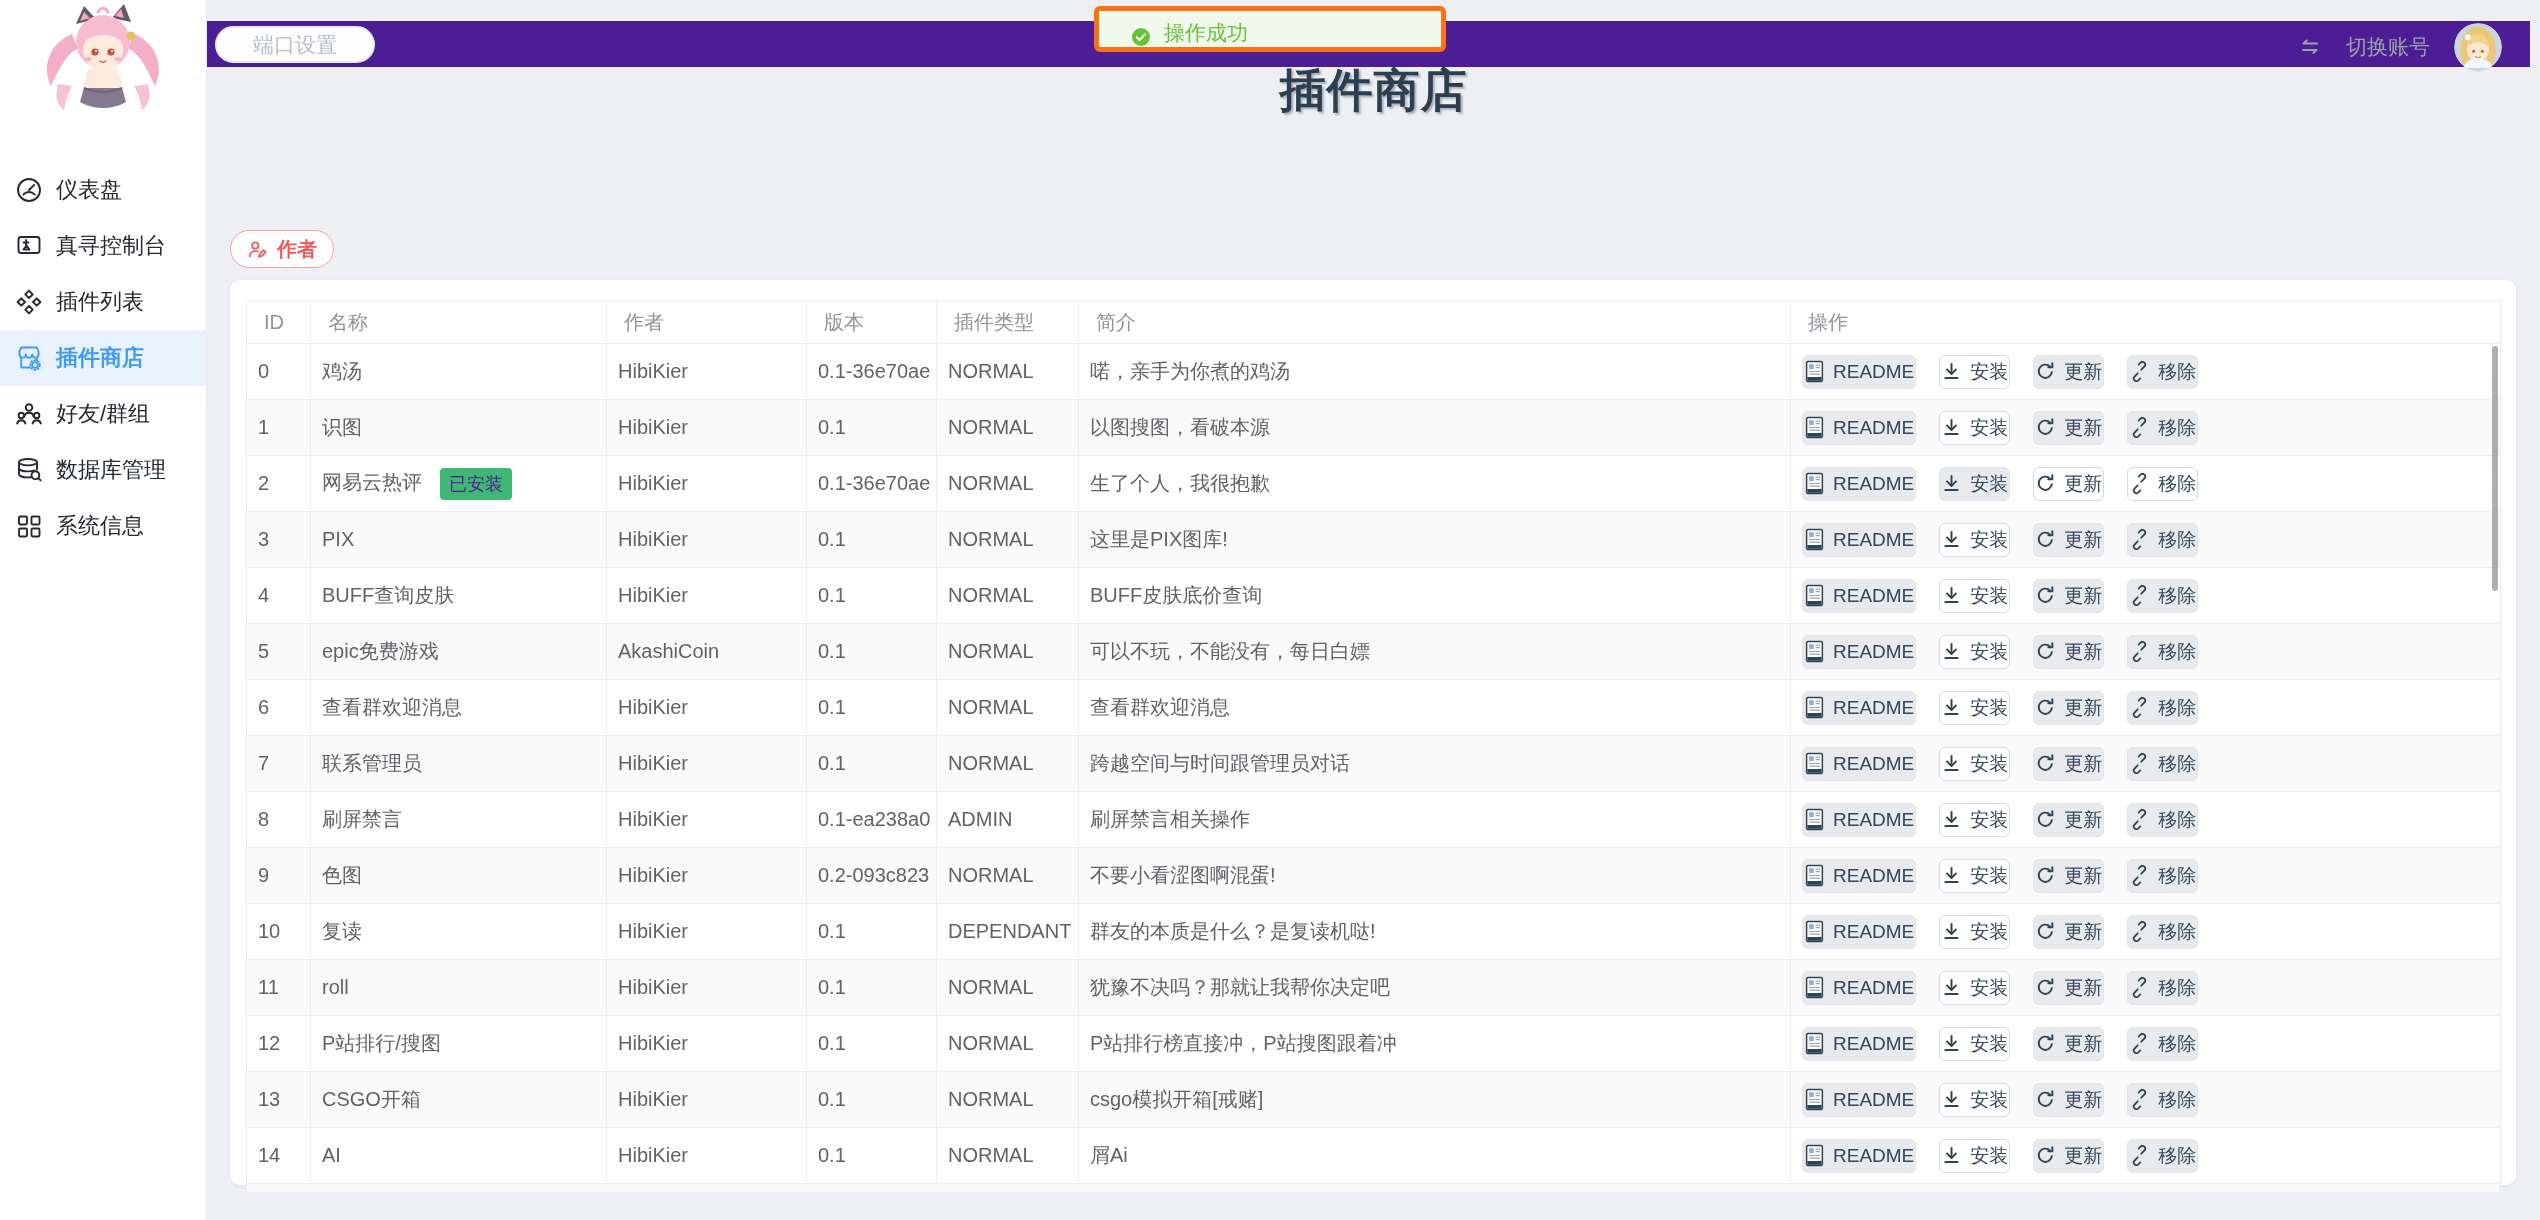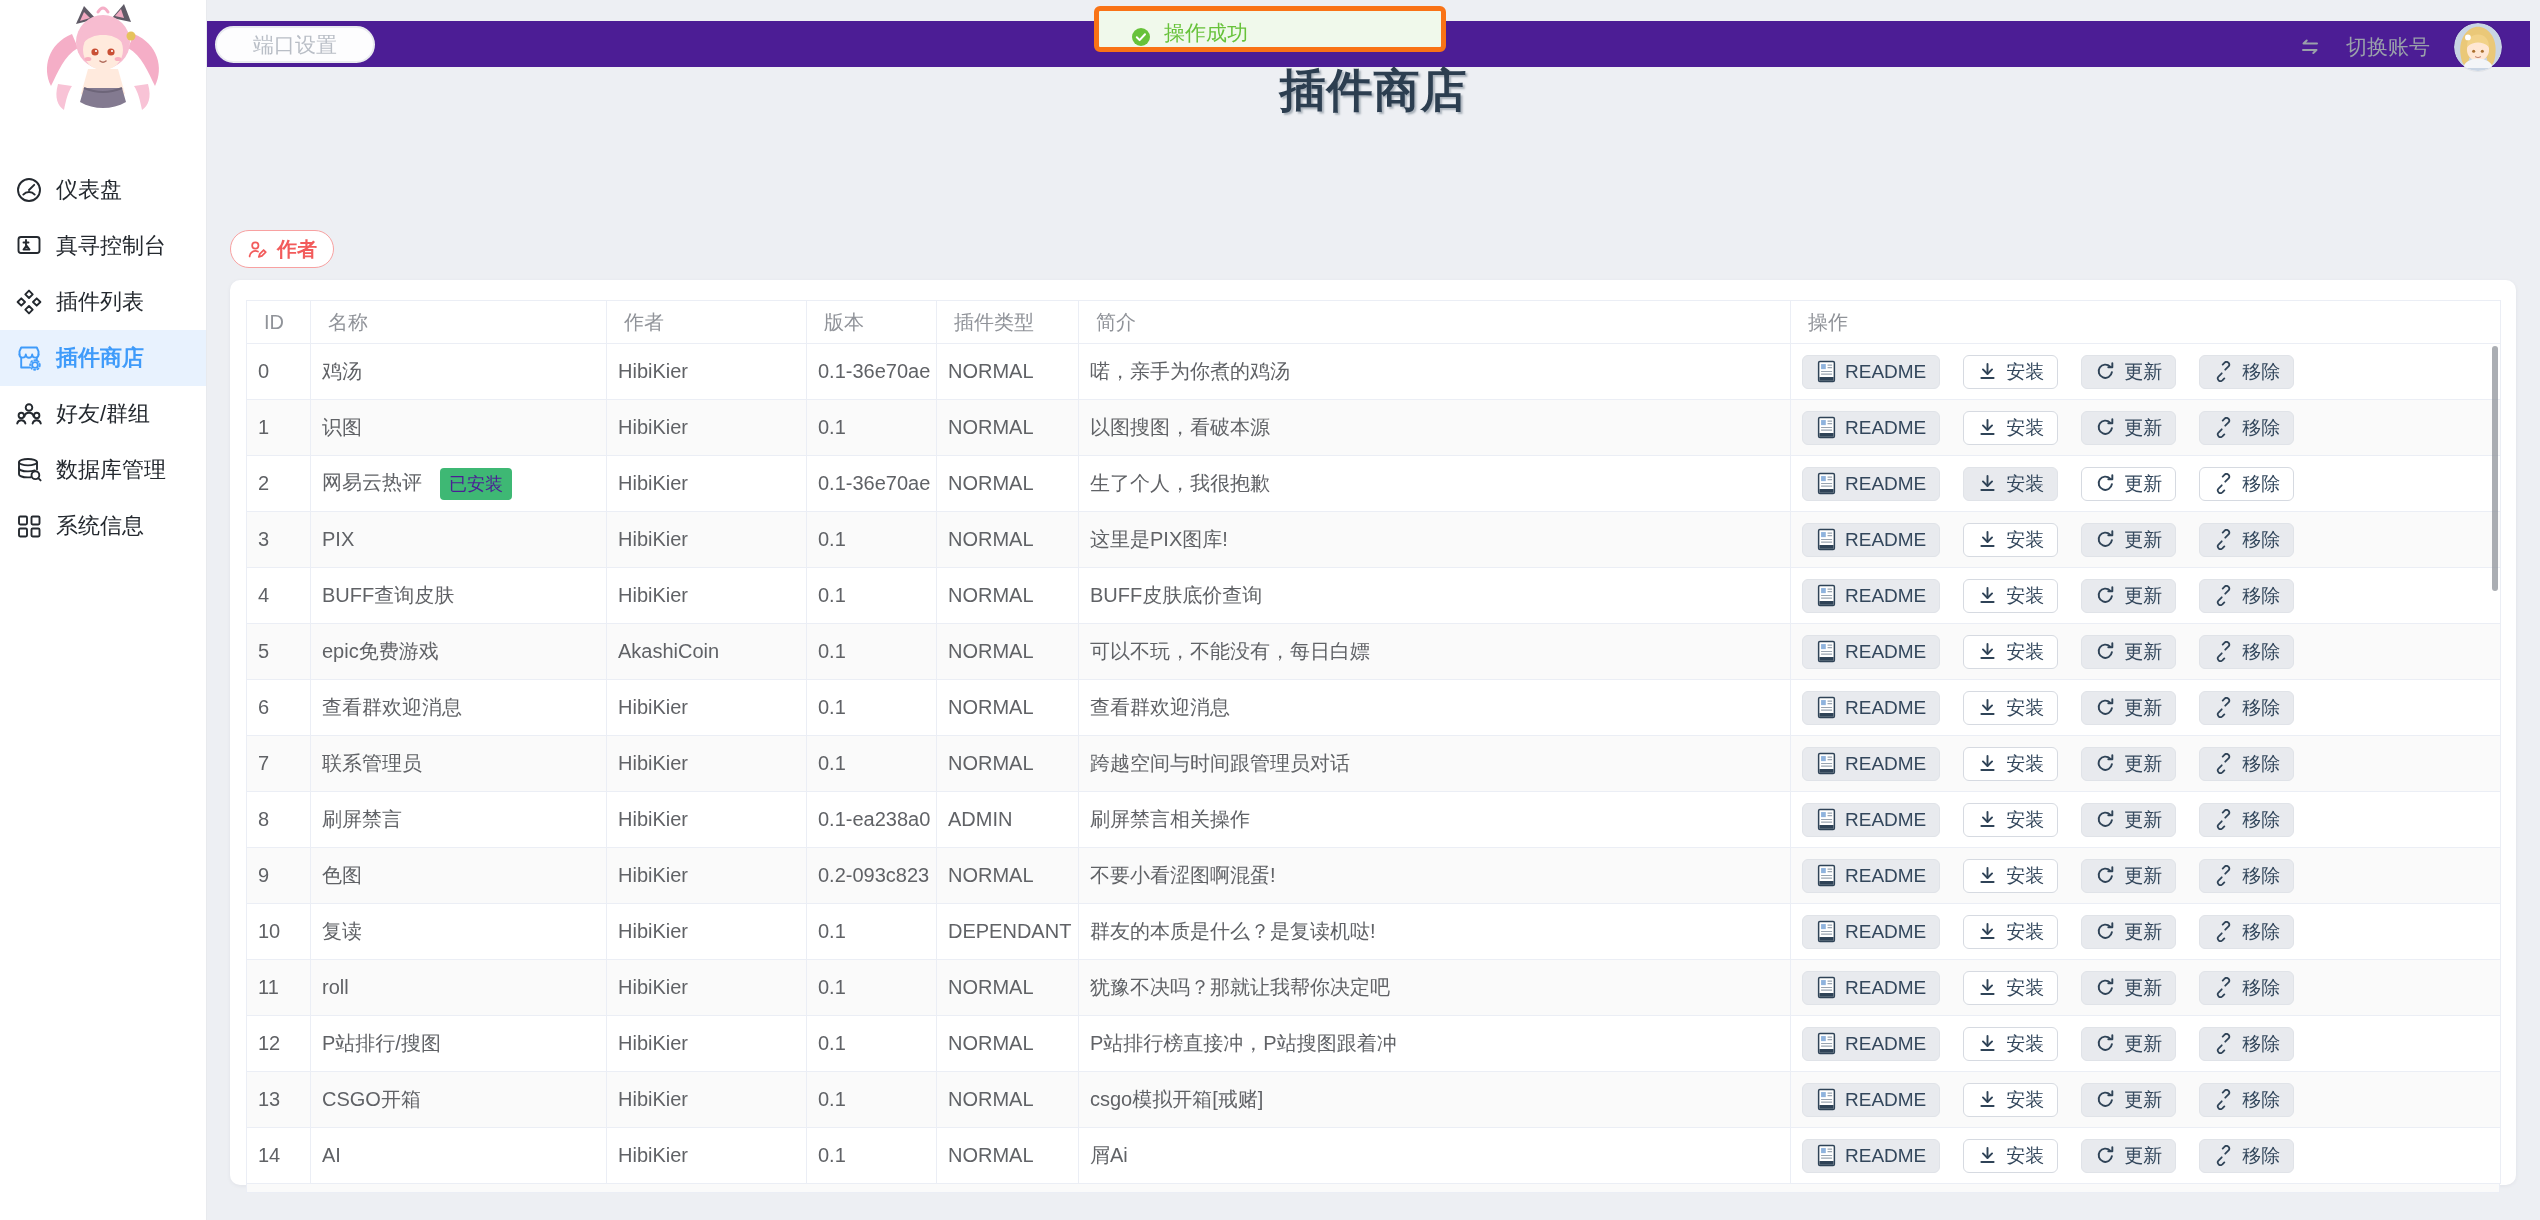--- a/index.html
+++ b/index.html
@@ -48,21 +48,21 @@
   .table-wrap{position:absolute;left:16px;top:20px;width:2254px;}
   table{border-collapse:collapse;table-layout:fixed;width:2254px;font-size:20px;}
   thead th{height:42px;color:#909399;font-weight:500;text-align:left;padding:0 17px;
            border:1px solid #ebeef5;background:#fff;}
   tbody td{height:55px;color:#606266;padding:0 11px;border:1px solid #ebeef5;
            overflow:hidden;white-space:nowrap;background:#fff;}
   tr.striped td{background:#fafafa;}
   .badge{display:inline-block;margin-left:18px;background:#3eb874;color:#4c1d95;font-size:18px;
          padding:4px 9px;border-radius:4px;vertical-align:middle;}
   .actions{display:flex;gap:23px;align-items:center;}
-  .btn{height:34px;display:inline-flex;align-items:center;gap:8px;padding:0 13px;border-radius:6px;
+  .btn{height:34px;display:inline-flex;align-items:center;gap:8px;padding:0 1px;border-radius:6px;
        font-size:19px;color:#33475c;background:#e8eaee;border:1px solid #e0e3e8;cursor:pointer;
        font-family:inherit;white-space:nowrap;}
   .btn.plain{background:#fff;border:1px solid #d6dae1;}
   .btn .b-ic{display:flex;}
   .sliver{height:8px;background:#fafafa;border:1px solid #ebeef5;border-top:none;}
   .scroll-thumb{position:absolute;left:2262px;top:66px;width:6px;height:245px;background:#8f9399;
                 border-radius:3px;opacity:.75;cursor:pointer;}
 </style>
 </head>
 <body>

